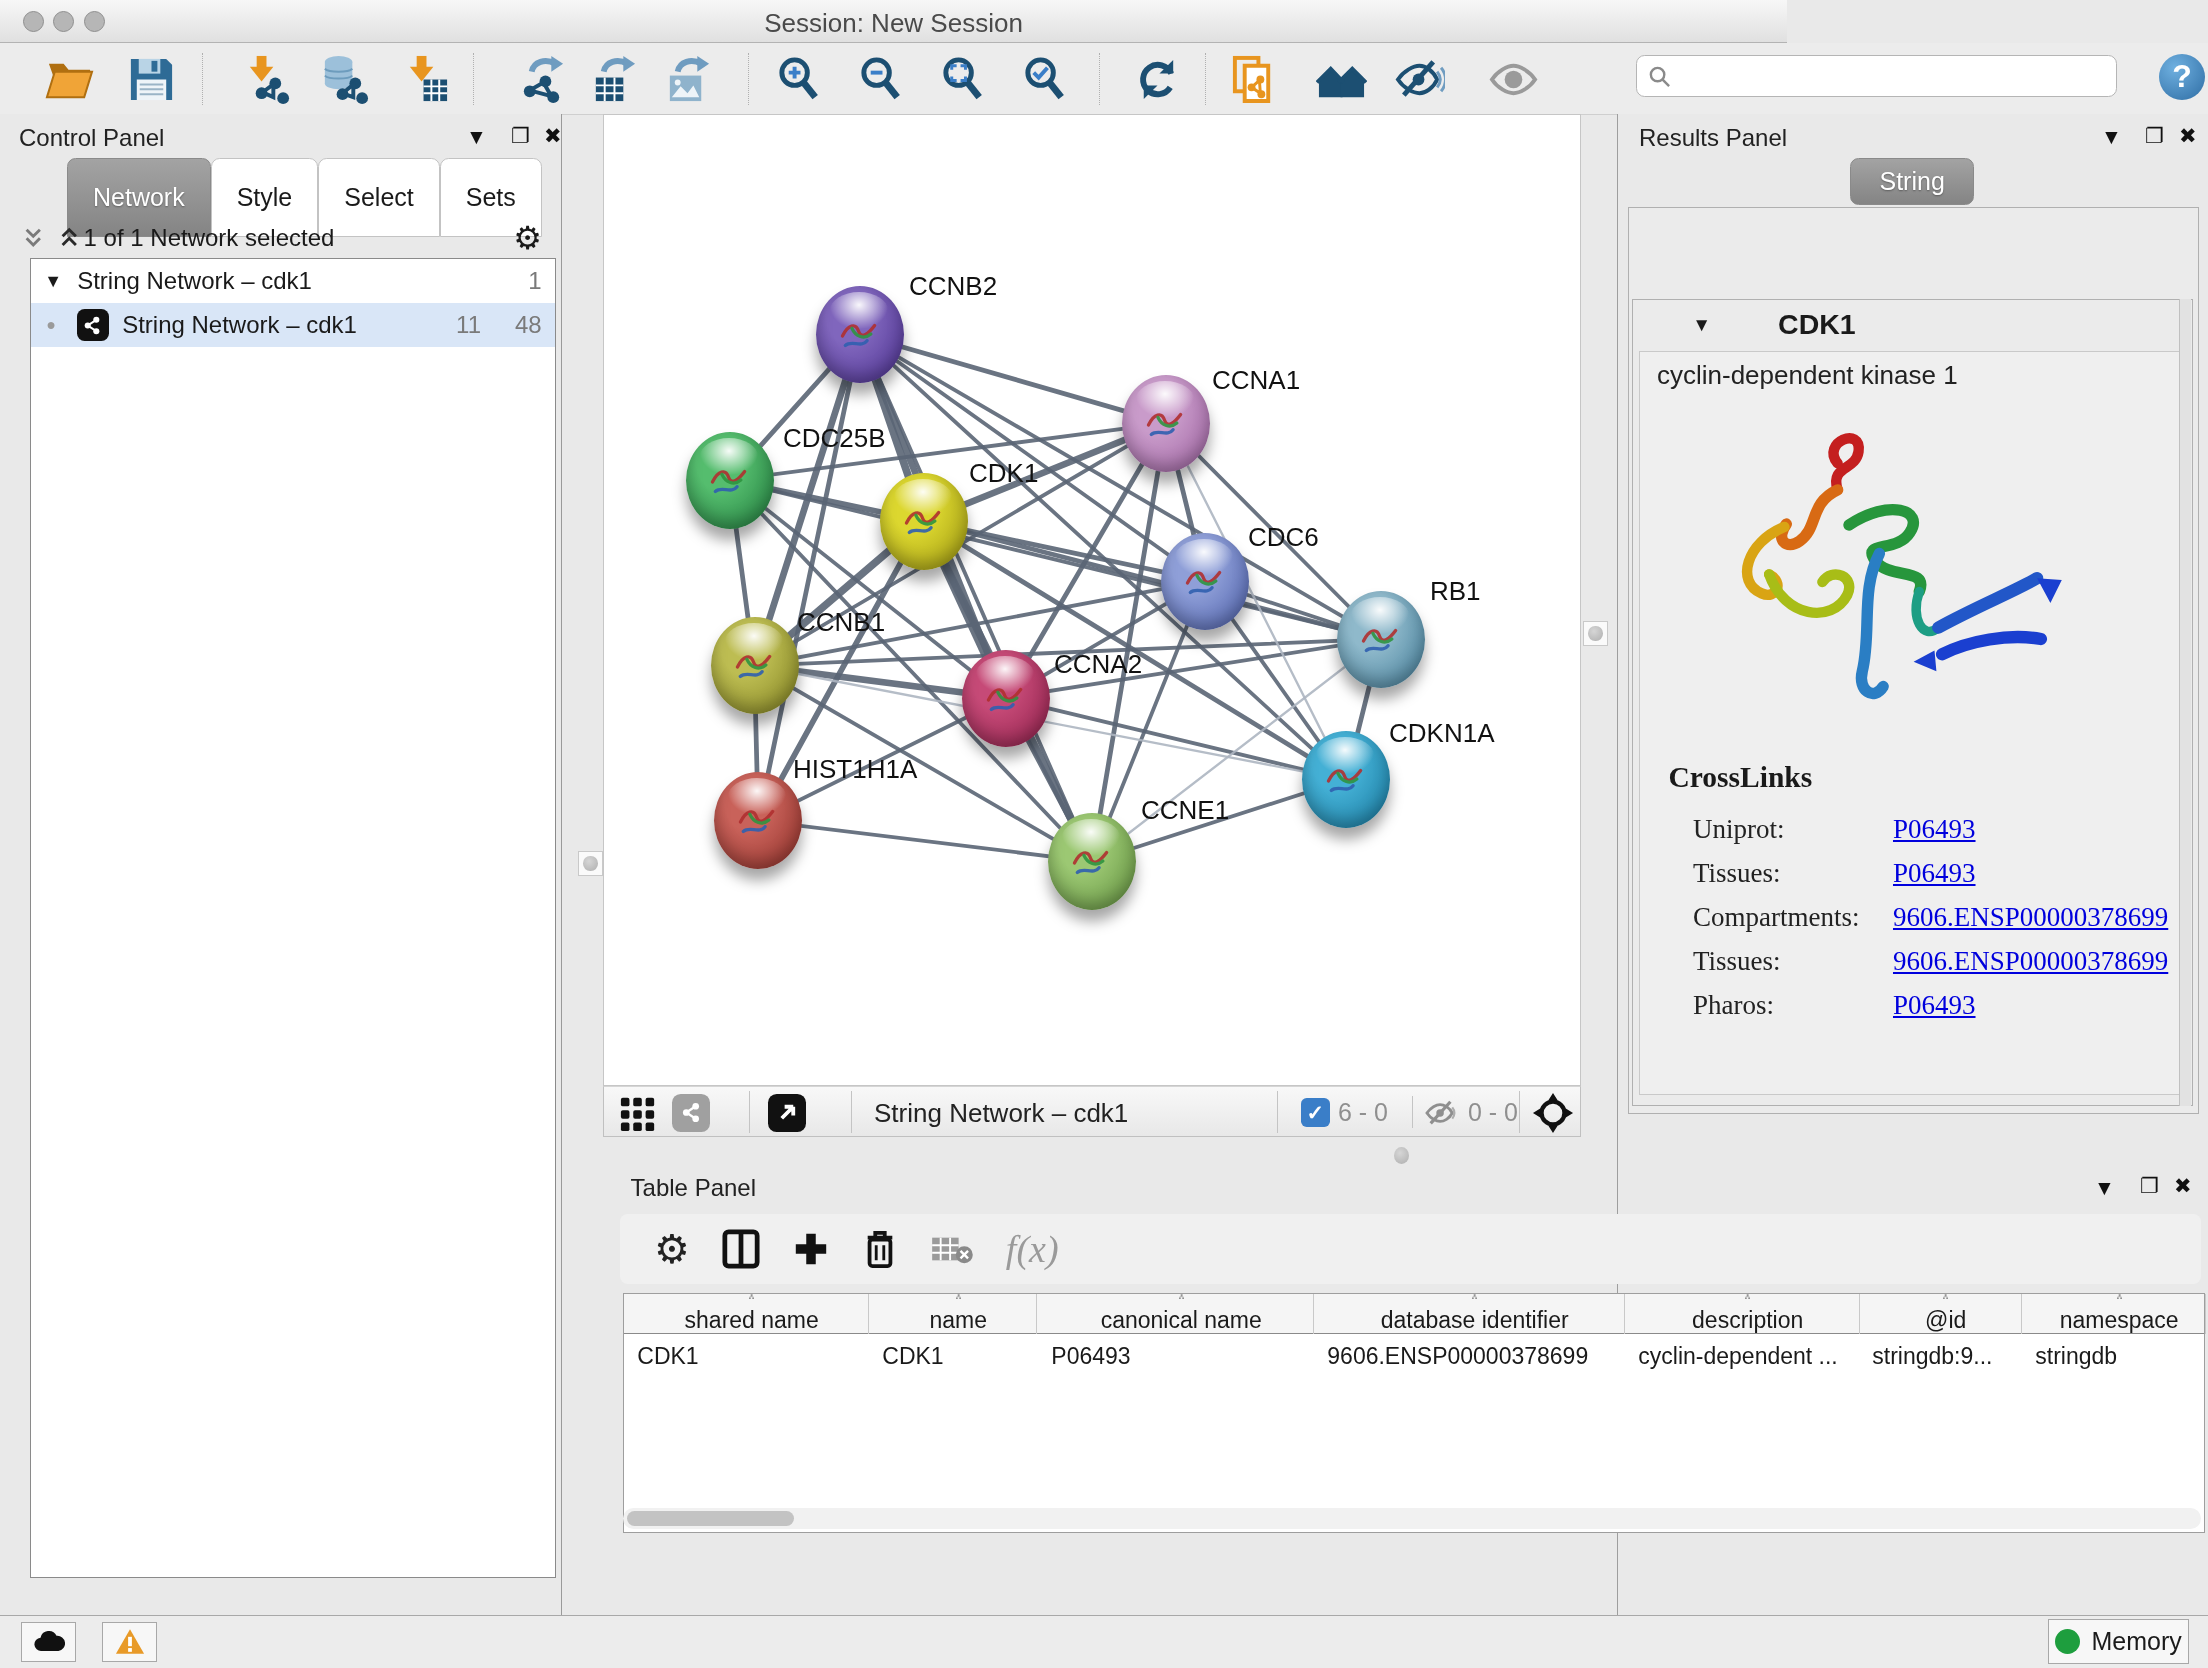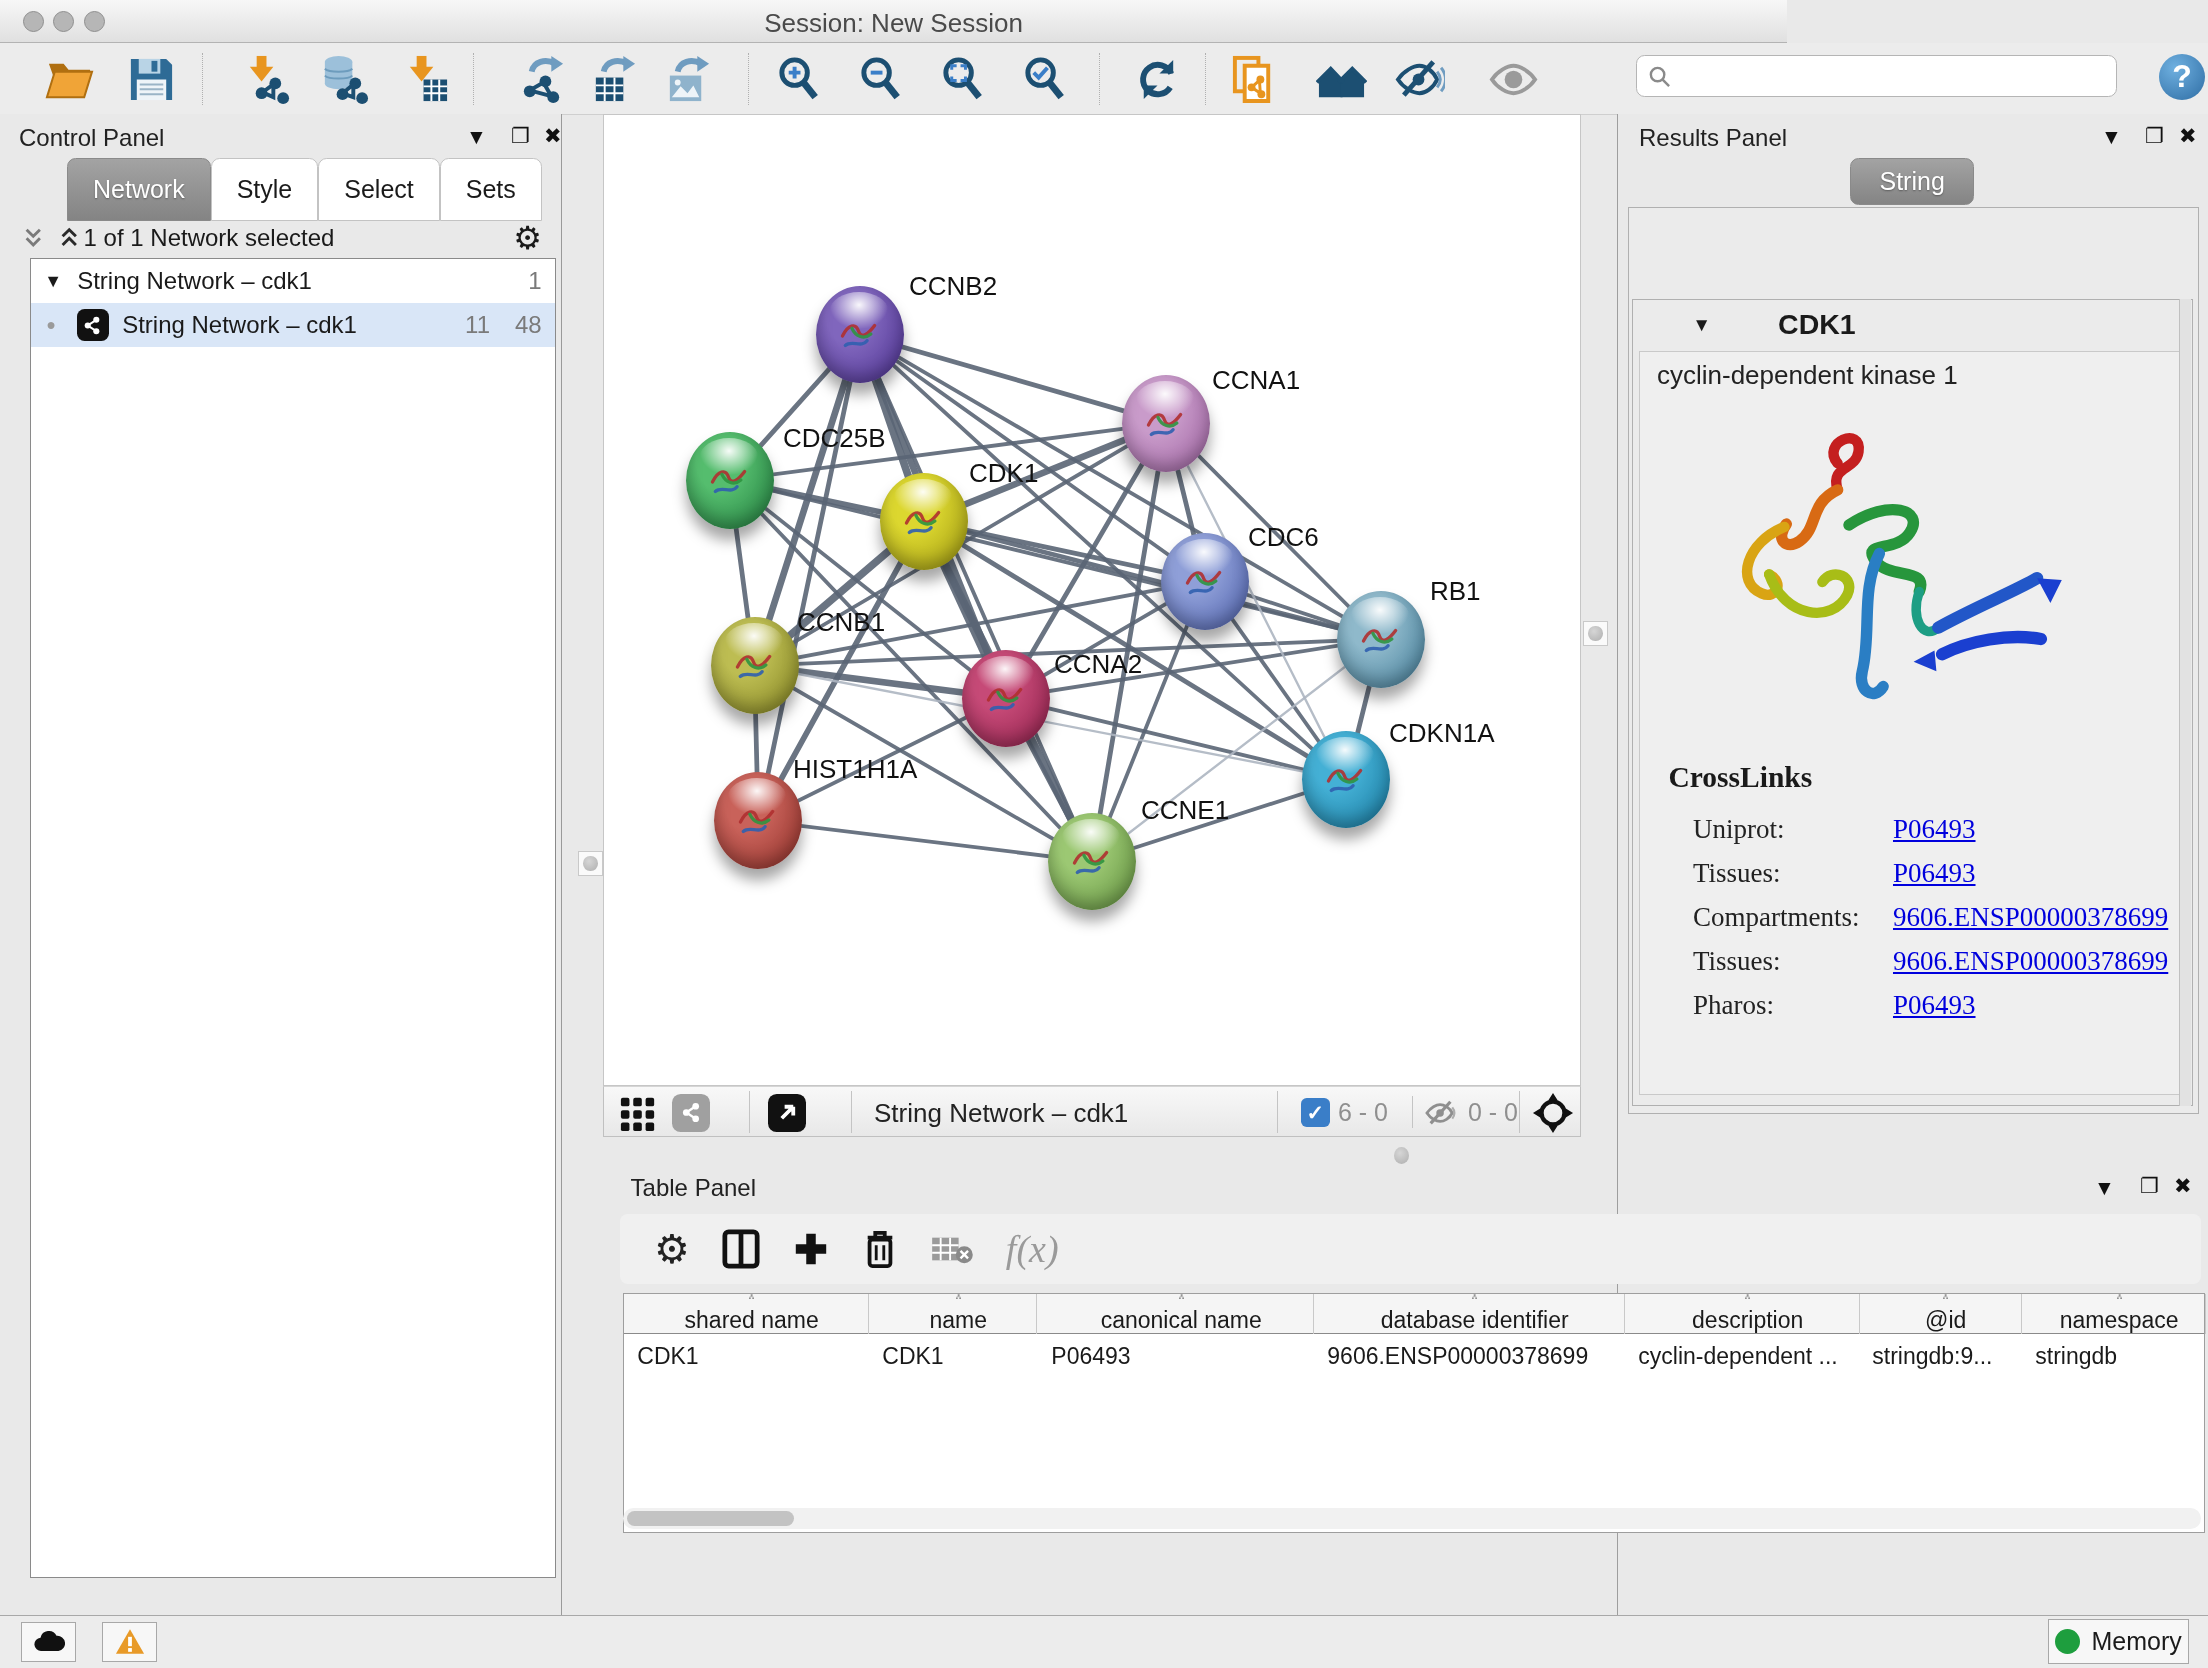--- a/index.html
+++ b/index.html
@@ -18,21 +18,21 @@
   #search-box{left:1636px;top:12.4px;width:481px;height:42px;background:#fff;border:1px solid #b5b5b5;
               border-radius:8.6px;display:flex;align-items:center;padding:0 9.5px;box-sizing:border-box;}
   #search-box input{border:none;outline:none;flex:1;font-size:23px;font-family:"Liberation Sans",sans-serif;background:transparent;}
   #help-btn{left:2159px;top:10.5px;width:46px;height:46px;border-radius:50%;
             background:radial-gradient(circle at 35% 30%,#6fb0e0,#2e6da4);color:#fff;font-size:32px;
             font-weight:bold;display:flex;align-items:center;justify-content:center;}
   
   .pl-title{font-size:24px;color:#222;}
   .pl-ico{font-size:21px;color:#111;}
   .tab{display:inline-block;border:1px solid #c3c3c3;background:#fff;border-radius:8.6px 8.6px 0 0;
-       padding:8px 25px;line-height:45px;font-size:25px;vertical-align:bottom;}
+       padding:16px 25px;line-height:45px;font-size:25px;vertical-align:bottom;}
   .tab.sel{background:linear-gradient(#a3a3a3,#848484);color:#fff;border-color:#8a8a8a;
            text-shadow:0 1px 1.9px rgba(0,0,0,.35);}
   
   #control-panel{left:0;top:114px;width:562px;height:1554px;background:#e9e9e9;border-right:1px solid #9a9a9a;box-sizing:border-box;}
   #ctrl-tabs{left:67px;top:44px;}
   #net-mgr-bar{left:19px;top:103px;width:523px;height:42px;display:flex;align-items:center;}
   #net-mgr-label{font-size:24px;}
   #net-tree{left:30px;top:144px;width:526px;height:1320px;background:#fff;border:1.9px solid #8a8a8a;box-sizing:border-box;}
   .tree-row{display:flex;align-items:center;height:44px;font-size:24px;padding:0 13.3px;}
   .tree-row .cnt{color:#7a7a7a;}
@@ -302,21 +302,21 @@
             <g fill="#fff">
               <circle cx="15" cy="5" r="3.2"></circle>
               <circle cx="6" cy="11" r="3.2"></circle>
               <circle cx="15" cy="17" r="3.2"></circle>
               <path d="M15 5L6 11l9 6" stroke="#fff" stroke-width="2.2" fill="none"></path>
             </g>
           </svg>
         </span>
       <span>String Network – cdk1</span>
       <span class="cnt" style="margin-left:auto">11</span>
-      <span class="cnt" style="margin-left:25px">48</span>
+      <span class="cnt" style="margin-left:34px">48</span>
     </div>
   </div>
 </div>
 
 <div class="handle-box abs" style="left:578px;top:851px">
     <div class="handle-dot"></div>
   </div>
 <div class="handle-box abs" style="left:1583px;top:621px">
     <div class="handle-dot"></div>
   </div>

